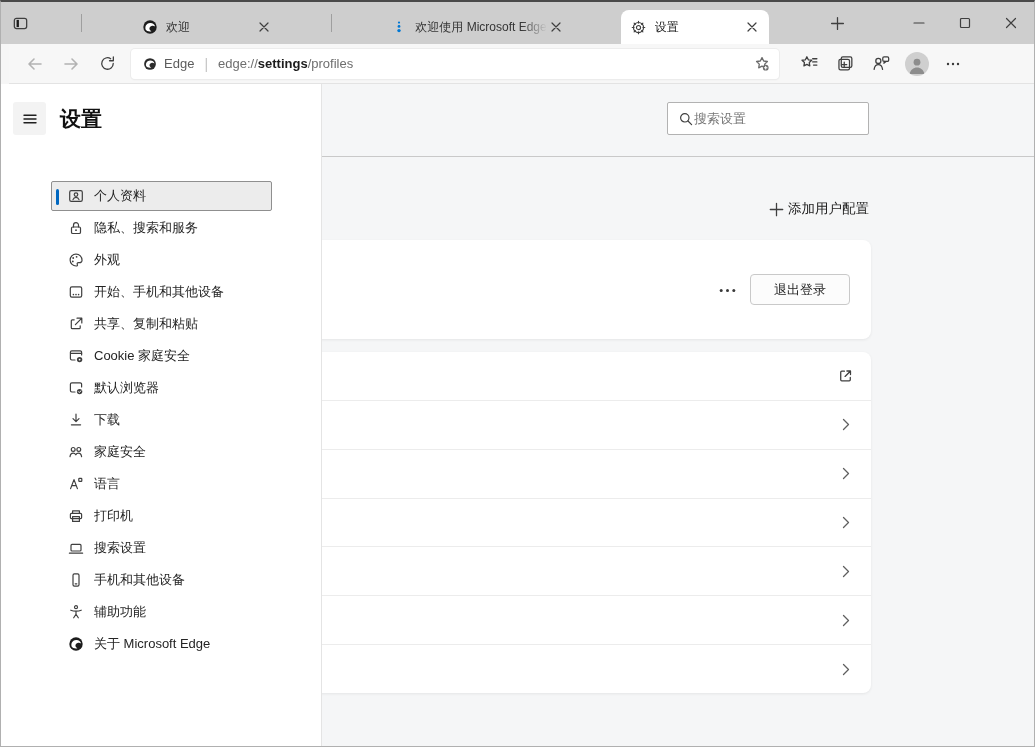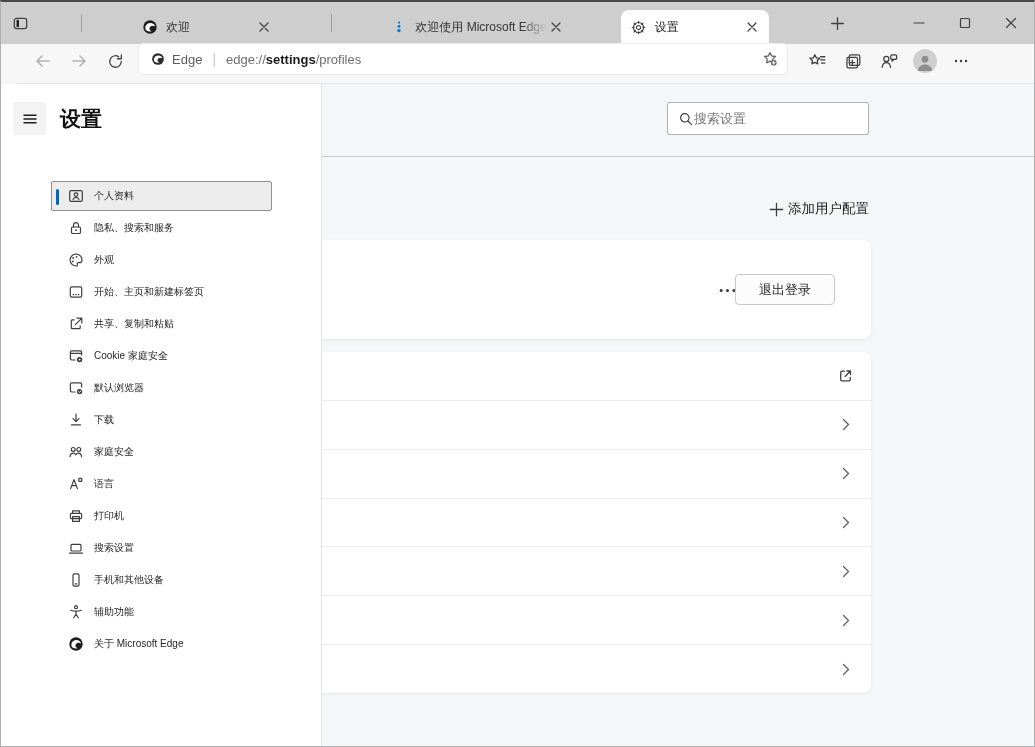--- a/index.html
+++ b/index.html
@@ -23,22 +23,22 @@
   .tab-title.fade::after{ content:""; position:absolute; right:0; top:0; bottom:0; width:26px;
     background:linear-gradient(90deg, rgba(206,206,206,0), #cecece); }
   .tab-close{ width:18px; height:18px; flex:none; display:flex; align-items:center; justify-content:center;
     border-radius:3px; cursor:pointer; }
   .newtab{ align-self:center; width:28px; height:28px; border:none; background:transparent; margin-left:10px;
     display:flex; align-items:center; justify-content:center; border-radius:4px; cursor:pointer; }
   .wincontrols{ margin-left:auto; align-self:stretch; display:flex; }
   .wincontrols button{ width:46px; height:42px; border:none; background:transparent; display:flex;
     align-items:center; justify-content:center; cursor:pointer; }
   
-  .toolbar{ position:absolute; left:16px; top:42px; right:0; height:40px; background:#f7f7f7;
-    border-bottom:1px solid #e3e3e3; display:flex; align-items:flex-start; padding:0 8px; }
+  .toolbar{ position:absolute; left:8px; top:42px; right:0; height:40px; background:#f7f7f7;
+    border-bottom:1px solid #e3e3e3; display:flex; align-items:center; padding:0 8px; }
   .navbtn{ width:36px; height:34px; border:none; background:transparent; display:flex; align-items:center;
     justify-content:center; border-radius:4px; cursor:pointer; }
   .addressbar{ width:648px; height:30px; background:#fff; border-radius:4px; margin-left:6px;
     box-shadow:0 0 0 1px #ececec, 0 1px 2px rgba(0,0,0,.05);
     display:flex; align-items:center; padding:0 3px 0 12px; font-size:13px; }
   .site-badge{ color:#5c5c5c; margin-left:7px; }
   .bar-sep{ color:#c4c4c4; margin:0 10px; font-size:14px; }
   .url{ flex:1; white-space:nowrap; overflow:hidden; color:#6e6e6e; }
   .url b{ color:#1b1b1b; font-weight:700; }
   .iconbtn{ width:36px; height:34px; border:none; background:transparent; display:flex; align-items:center;
@@ -54,37 +54,37 @@
     border:1px solid #b2b2b2; border-radius:2px; display:flex; align-items:center; padding:0 10px; }
   .searchbox input{ border:none; outline:none; flex:1; font-size:13px; font-family:inherit; color:#222; background:transparent; }
   .searchbox input::placeholder{ color:#767676; }
   .add-profile{ position:absolute; top:110px; right:165px; height:30px; display:flex; align-items:center;
     gap:4px; font-size:13.5px; color:#1c1c1c; cursor:pointer; background:transparent; border:none; font-family:inherit; }
   .card{ position:absolute; left:40px; right:163px; background:#fff; border-radius:8px;
     box-shadow:0 1px 3px rgba(0,0,0,.07); }
   .card-profile{ top:156px; height:99px; }
   .more-btn{ position:absolute; right:127px; top:40px; width:34px; height:20px; border:none; background:transparent;
     display:flex; align-items:center; justify-content:center; cursor:pointer; }
-  .signout-btn{ position:absolute; right:36px; top:34px; width:100px; height:31px; background:#fcfcfc;
+  .signout-btn{ position:absolute; right:21px; top:34px; width:100px; height:31px; background:#fcfcfc;
     border:1px solid #c9c9c9; border-radius:4px; font-size:13px; color:#1f1f1f; font-family:inherit; cursor:pointer; }
   .card-list{ top:268px; height:341px; display:flex; flex-direction:column; overflow:hidden; }
   .row{ flex:1; position:relative; border-bottom:1px solid #ececec; cursor:pointer; }
   .row:last-child{ border-bottom:none; }
   .row .right-ic{ position:absolute; right:17px; top:50%; transform:translateY(-50%); width:17px; height:17px;
     display:flex; align-items:center; justify-content:center; }
   
   .sidebar{ position:absolute; left:0; top:0; bottom:0; width:321px; background:#fff;
     border-right:1px solid #e4e4e4; }
   .sidebar-head{ position:absolute; left:12px; top:18px; display:flex; align-items:center; }
   .hamburger{ width:33px; height:33px; border:none; background:#f3f3f3; border-radius:3px;
     display:flex; align-items:center; justify-content:center; cursor:pointer; }
   .sb-title{ font-size:21px; font-weight:700; color:#111; margin-left:14px; }
   .sb-nav{ position:absolute; left:50px; top:97px; width:221px; }
   .sb-item{ height:30px; margin-bottom:2px; display:flex; align-items:center; padding-left:16px;
-    border:1px solid transparent; border-radius:2px; position:relative; font-size:10px; color:#242424; cursor:pointer; }
+    border:1px solid transparent; border-radius:2px; position:relative; font-size:13px; color:#242424; cursor:pointer; }
   .sb-item .ic{ width:16px; height:16px; flex:none; margin-right:10px; display:flex; align-items:center; justify-content:center; }
   .sb-item.selected{ background:#ececec; border-color:#8f8f8f; }
   .sb-item.selected::before{ content:""; position:absolute; left:4px; top:7px; width:3px; height:16px;
     background:#0067c0; border-radius:2px; }
   svg{ display:block; }
   .stk{ fill:none; stroke:#3f3f3f; stroke-width:1.2; stroke-linecap:round; stroke-linejoin:round; }
   .stk-g{ fill:none; stroke:#6b6b6b; stroke-width:1.3; stroke-linecap:round; stroke-linejoin:round; }
   .stk-dis{ fill:none; stroke:#b3b3b3; stroke-width:1.6; stroke-linecap:round; stroke-linejoin:round; }
 </style>
 </head>
@@ -414,21 +414,21 @@
 
         <div class="sb-item">
           <span class="ic">
               <svg width="16" height="16" viewBox="0 0 16 16">
                 <rect class="stk" x="2.3" y="2.8" width="11.4" height="10.4" rx="1.6"></rect>
                 <circle cx="5.4" cy="10.6" r=".8" fill="#3f3f3f"></circle>
                 <circle cx="8" cy="10.6" r=".8" fill="#3f3f3f"></circle>
                 <circle cx="10.6" cy="10.6" r=".8" fill="#3f3f3f"></circle>
               </svg>
             </span>
-          <span>开始、主页和新建标签页</span>
+          <span>开始、手机和其他设备</span>
         </div>
 
         <div class="sb-item">
           <span class="ic">
               <svg width="16" height="16" viewBox="0 0 16 16">
                 <path class="stk" d="M6.2 3.8H4.3a1 1 0 0 0-1 1v6.9a1 1 0 0 0 1 1h6.9a1 1 0 0 0 1-1V9.8"></path>
                 <path class="stk" d="M9 2.2h4.8V7M13.6 2.4L7.4 8.6"></path>
               </svg>
             </span>
           <span>共享、复制和粘贴</span>

